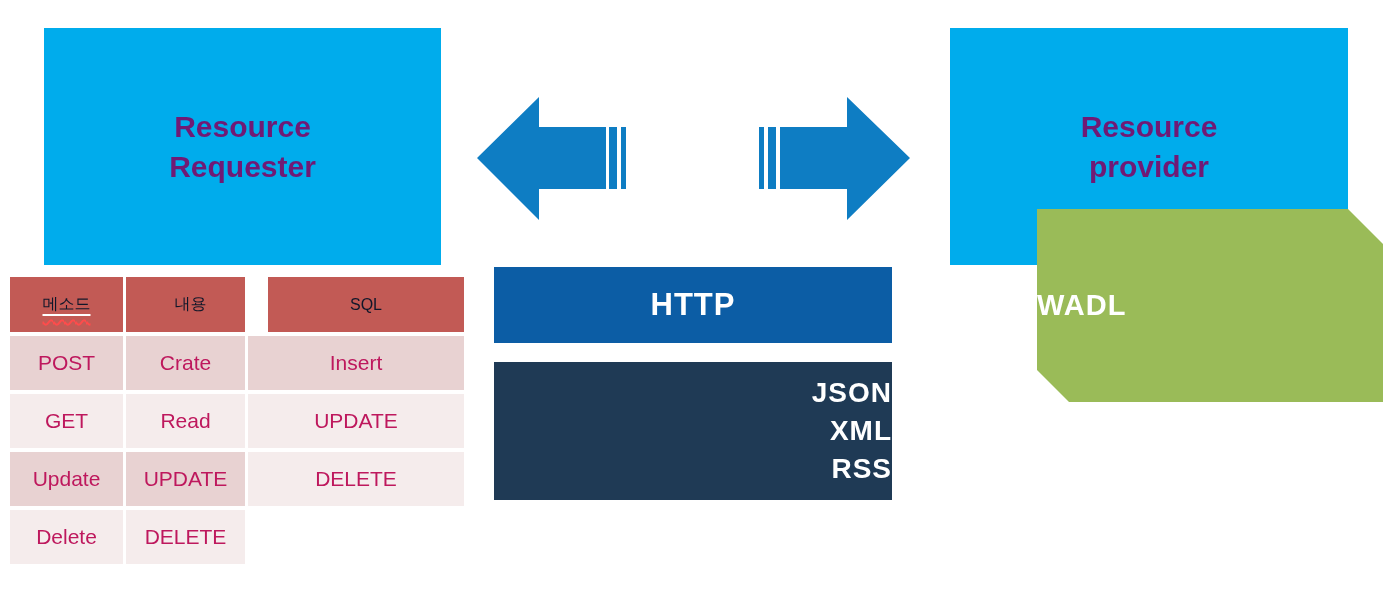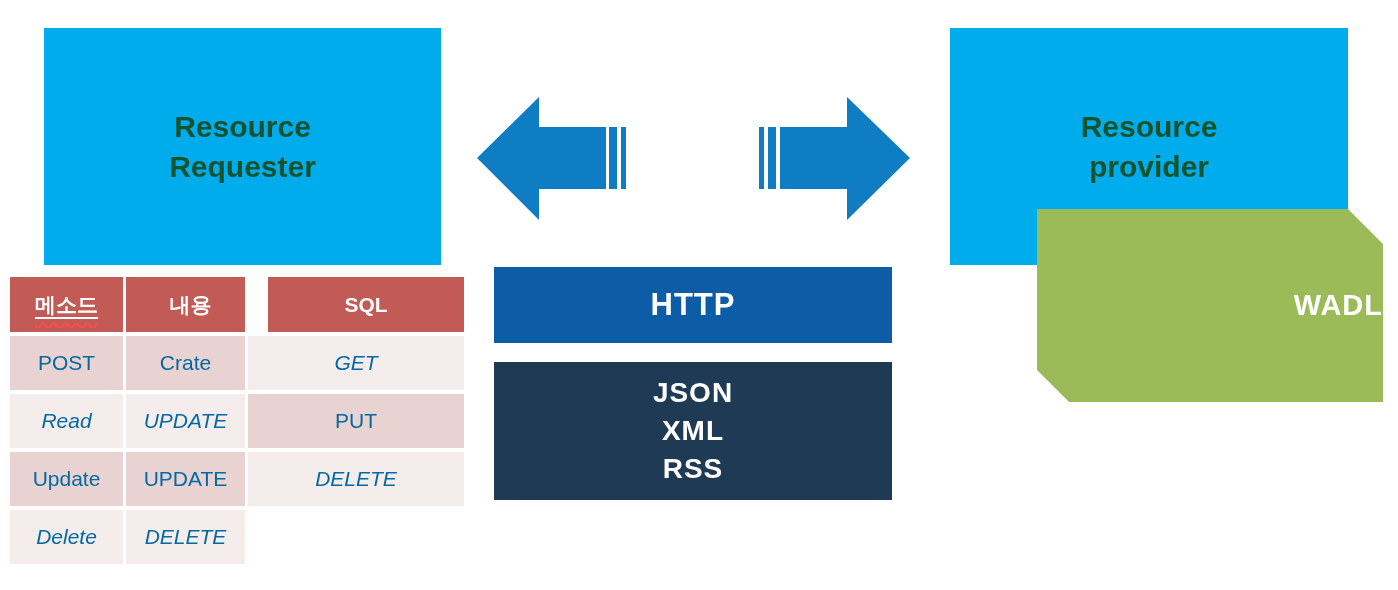--- a/index.html
+++ b/index.html
@@ -17,78 +17,78 @@
   }
   .abs { position: absolute; }
 
   
   .big-box {
     display: flex;
     align-items: center;
     justify-content: center;
   }
   .box-label {
-    color: #14532d;
+    color: #701a75;
     font-weight: bold;
     font-size: 30px;
     line-height: 40px;
     text-align: center;
     white-space: pre-line;
   }
   .requester-box { left: 44px; top: 28px; width: 397px; height: 237px; background: #00ACEC; }
   .provider-box  { left: 950px; top: 28px; width: 398px; height: 237px; background: #00ACEC; }
 
   
   .wadl-box {
     left: 1037px; top: 209px; width: 346px; height: 193px;
     background: #9ABB58;
     clip-path: polygon(0 0, calc(100% - 35px) 0, 100% 35px, 100% 100%, 32px 100%, 0 calc(100% - 32px));
-    display: flex; align-items: center; justify-content: flex-end;
+    display: flex; align-items: center; justify-content: flex-start;
   }
   .wadl-label { color: #fff; font-weight: bold; font-size: 29px; letter-spacing: 1px; }
 
   
   .http-bar {
     left: 494px; top: 267px; width: 398px; height: 76px;
     background: #0C5DA5;
     display: flex; align-items: center; justify-content: center;
   }
   .http-label { color: #fff; font-weight: bold; font-size: 31px; letter-spacing: 1px; }
   .formats-box {
     left: 494px; top: 362px; width: 398px; height: 138px;
     background: #1F3A55;
-    display: flex; flex-direction: column; align-items: center; justify-content: center;
+    display: flex; flex-direction: column; align-items: flex-end; justify-content: center;
   }
   .format-line { color: #fff; font-weight: bold; font-size: 28px; line-height: 38px; letter-spacing: 1px; }
 
   
   .arrow-left  { left: 477px; top: 97px; width: 149px; height: 123px; }
   .arrow-right { left: 759px; top: 97px; width: 151px; height: 123px; }
 
   
   .method-table {
     left: 10px; top: 277px;
     display: grid;
     grid-template-columns: 113px 119px 216px;
     grid-template-rows: 55px 54px 54px 54px 54px;
     gap: 4px 3px;
   }
   .cell {
     display: flex; align-items: center; justify-content: center;
     font-size: 21px;
-    color: #0369a1;
+    color: #be185d;
   }
   .th {
     background: #C25A55;
-    color: #ffffff;
-    font-weight: bold;
-    font-size: 21px;
+    color: #0f172a;
+    font-weight: normal;
+    font-size: 16px;
   }
   .row-dark  { background: #E8D2D2; }
-  .row-light { background: #F5ECEC; font-style: italic; }
+  .row-light { background: #F5ECEC; }
 
   
   .squiggle {
     text-decoration: underline wavy #FF4B4B;
     text-decoration-thickness: 2px;
     text-underline-offset: 10px;
   }
   .solid-underline {
     text-decoration: underline solid #ffffff;
     text-decoration-thickness: 2px;
@@ -146,26 +146,26 @@
     </div>
     <div class="cell th" style="background-color: rgb(194, 90, 85); padding-left: 10px;">
       <span>내용</span>
     </div>
     <div class="cell th" style="background-color: rgb(194, 90, 85); margin-left: 20px;">
       <span>SQL</span>
     </div>
 
     <div class="cell row-dark">POST</div>
     <div class="cell row-dark">Crate</div>
+    <div class="cell row-dark">Insert</div>
 
     <div class="cell row-light">GET</div>
     <div class="cell row-light">Read</div>
     <div class="cell row-light">UPDATE</div>
 
-    <div class="cell row-dark">PUT</div>
     <div class="cell row-dark">Update</div>
     <div class="cell row-dark">UPDATE</div>
 
     <div class="cell row-light">DELETE</div>
     <div class="cell row-light">Delete</div>
     <div class="cell row-light">DELETE</div>
   </div>
 
 </div>
 

